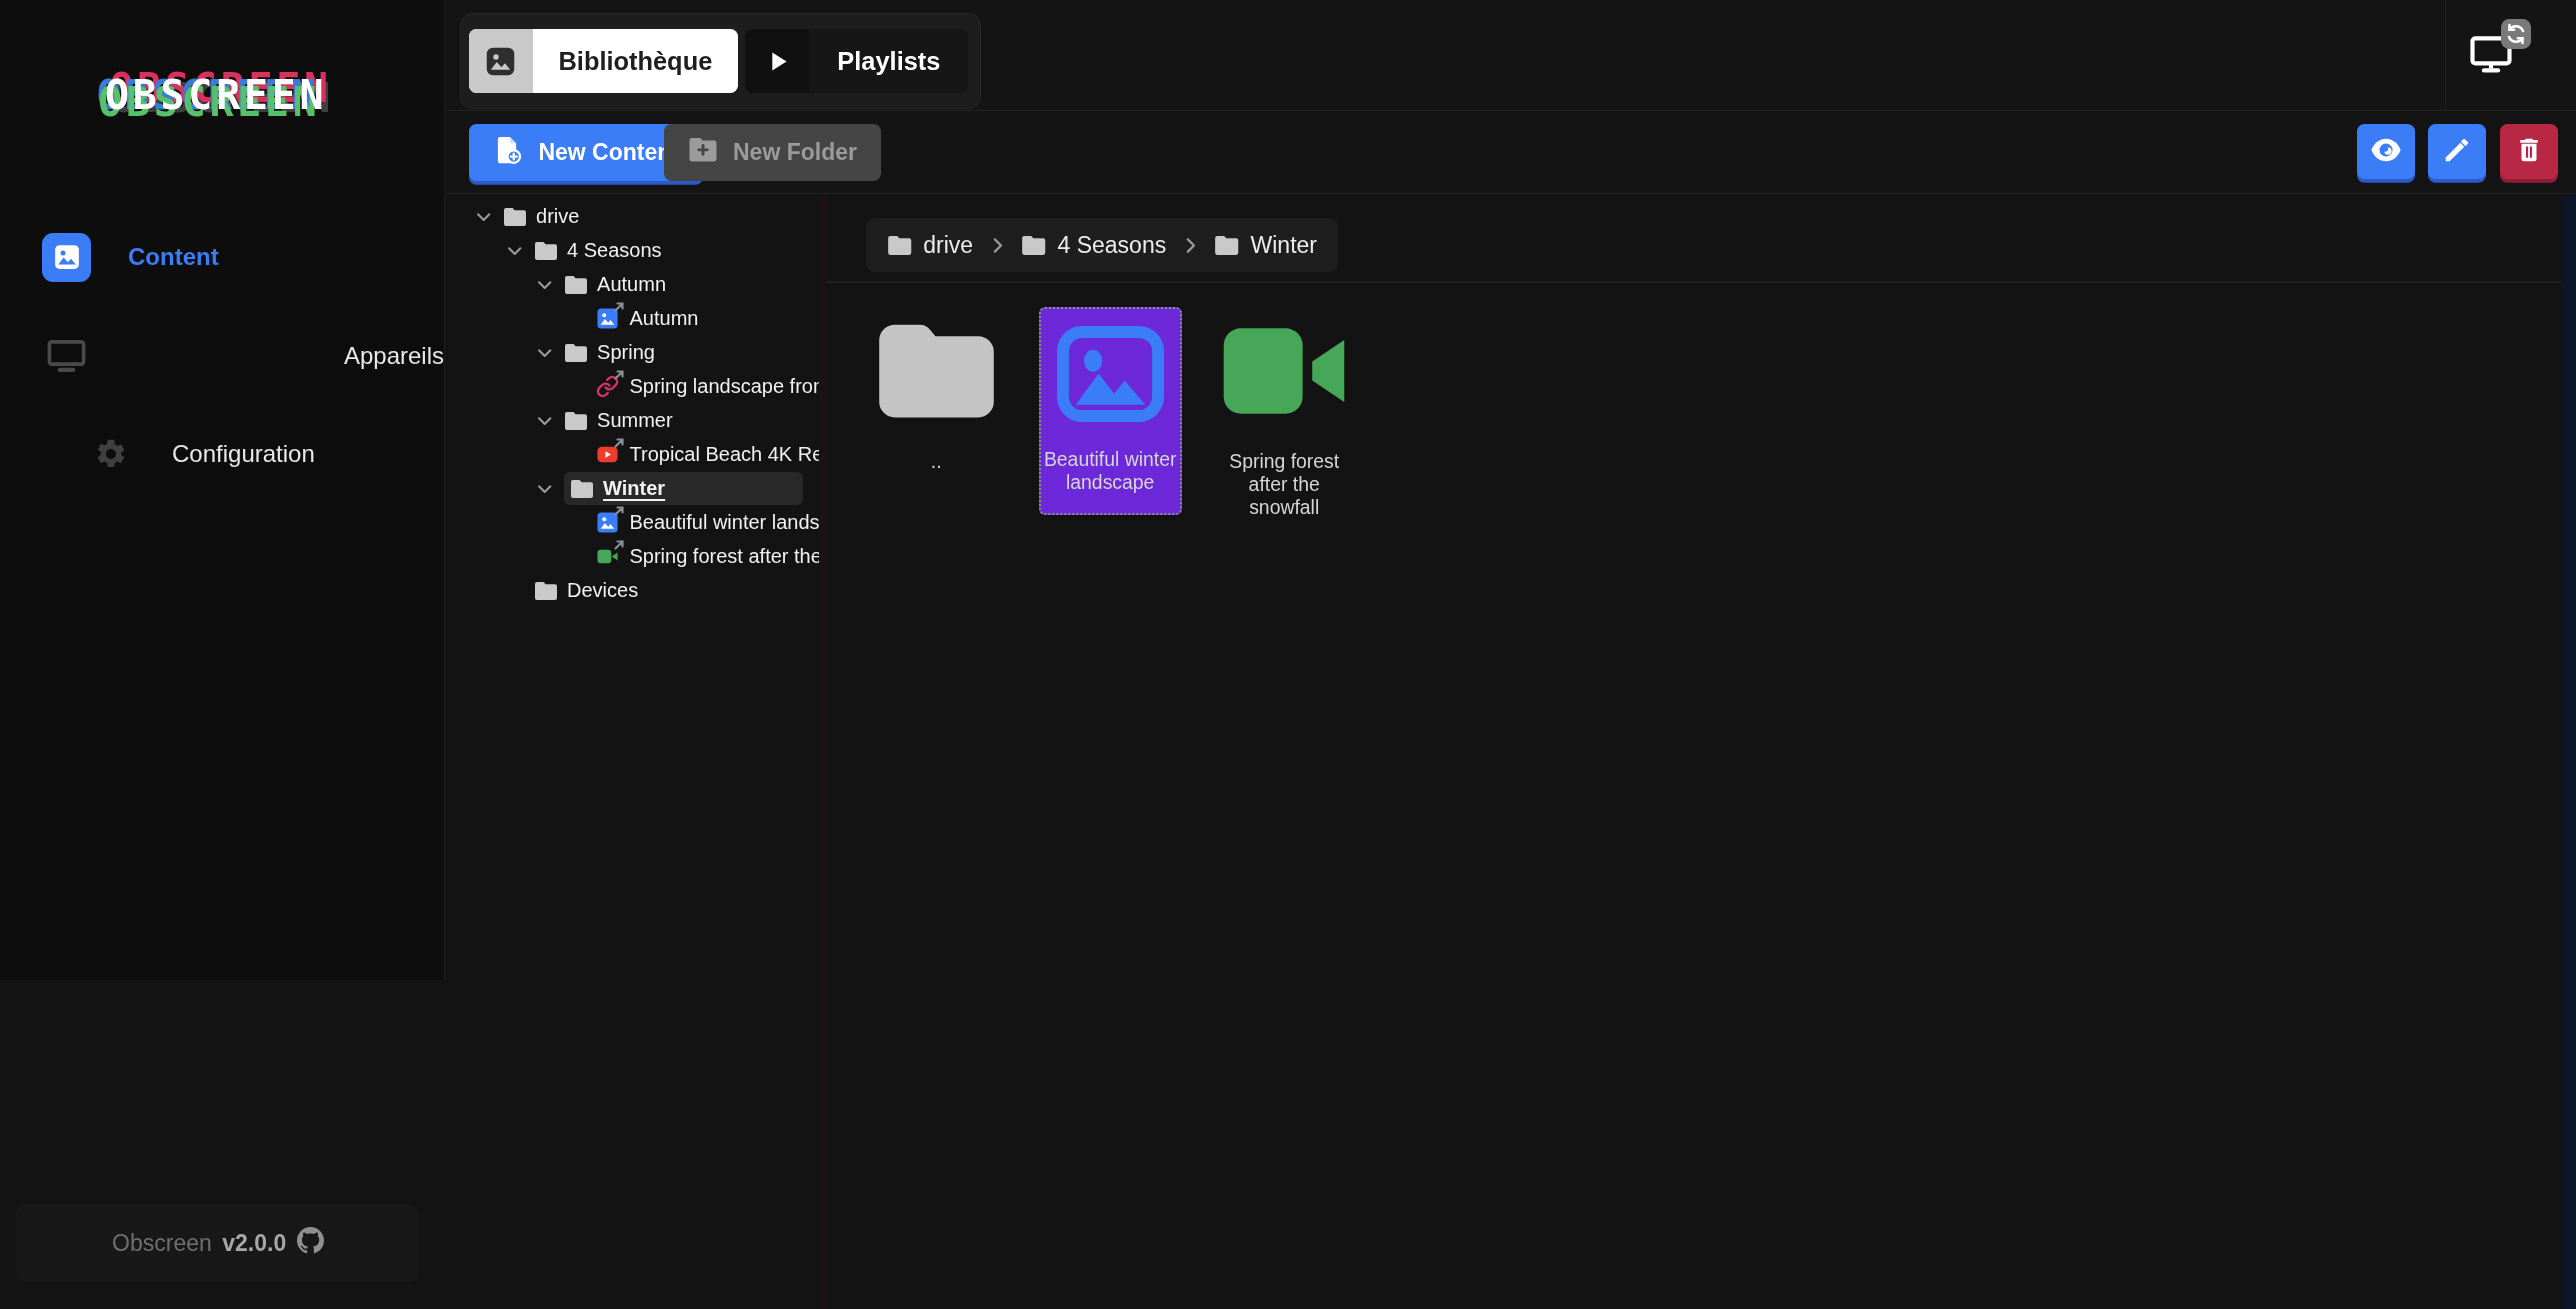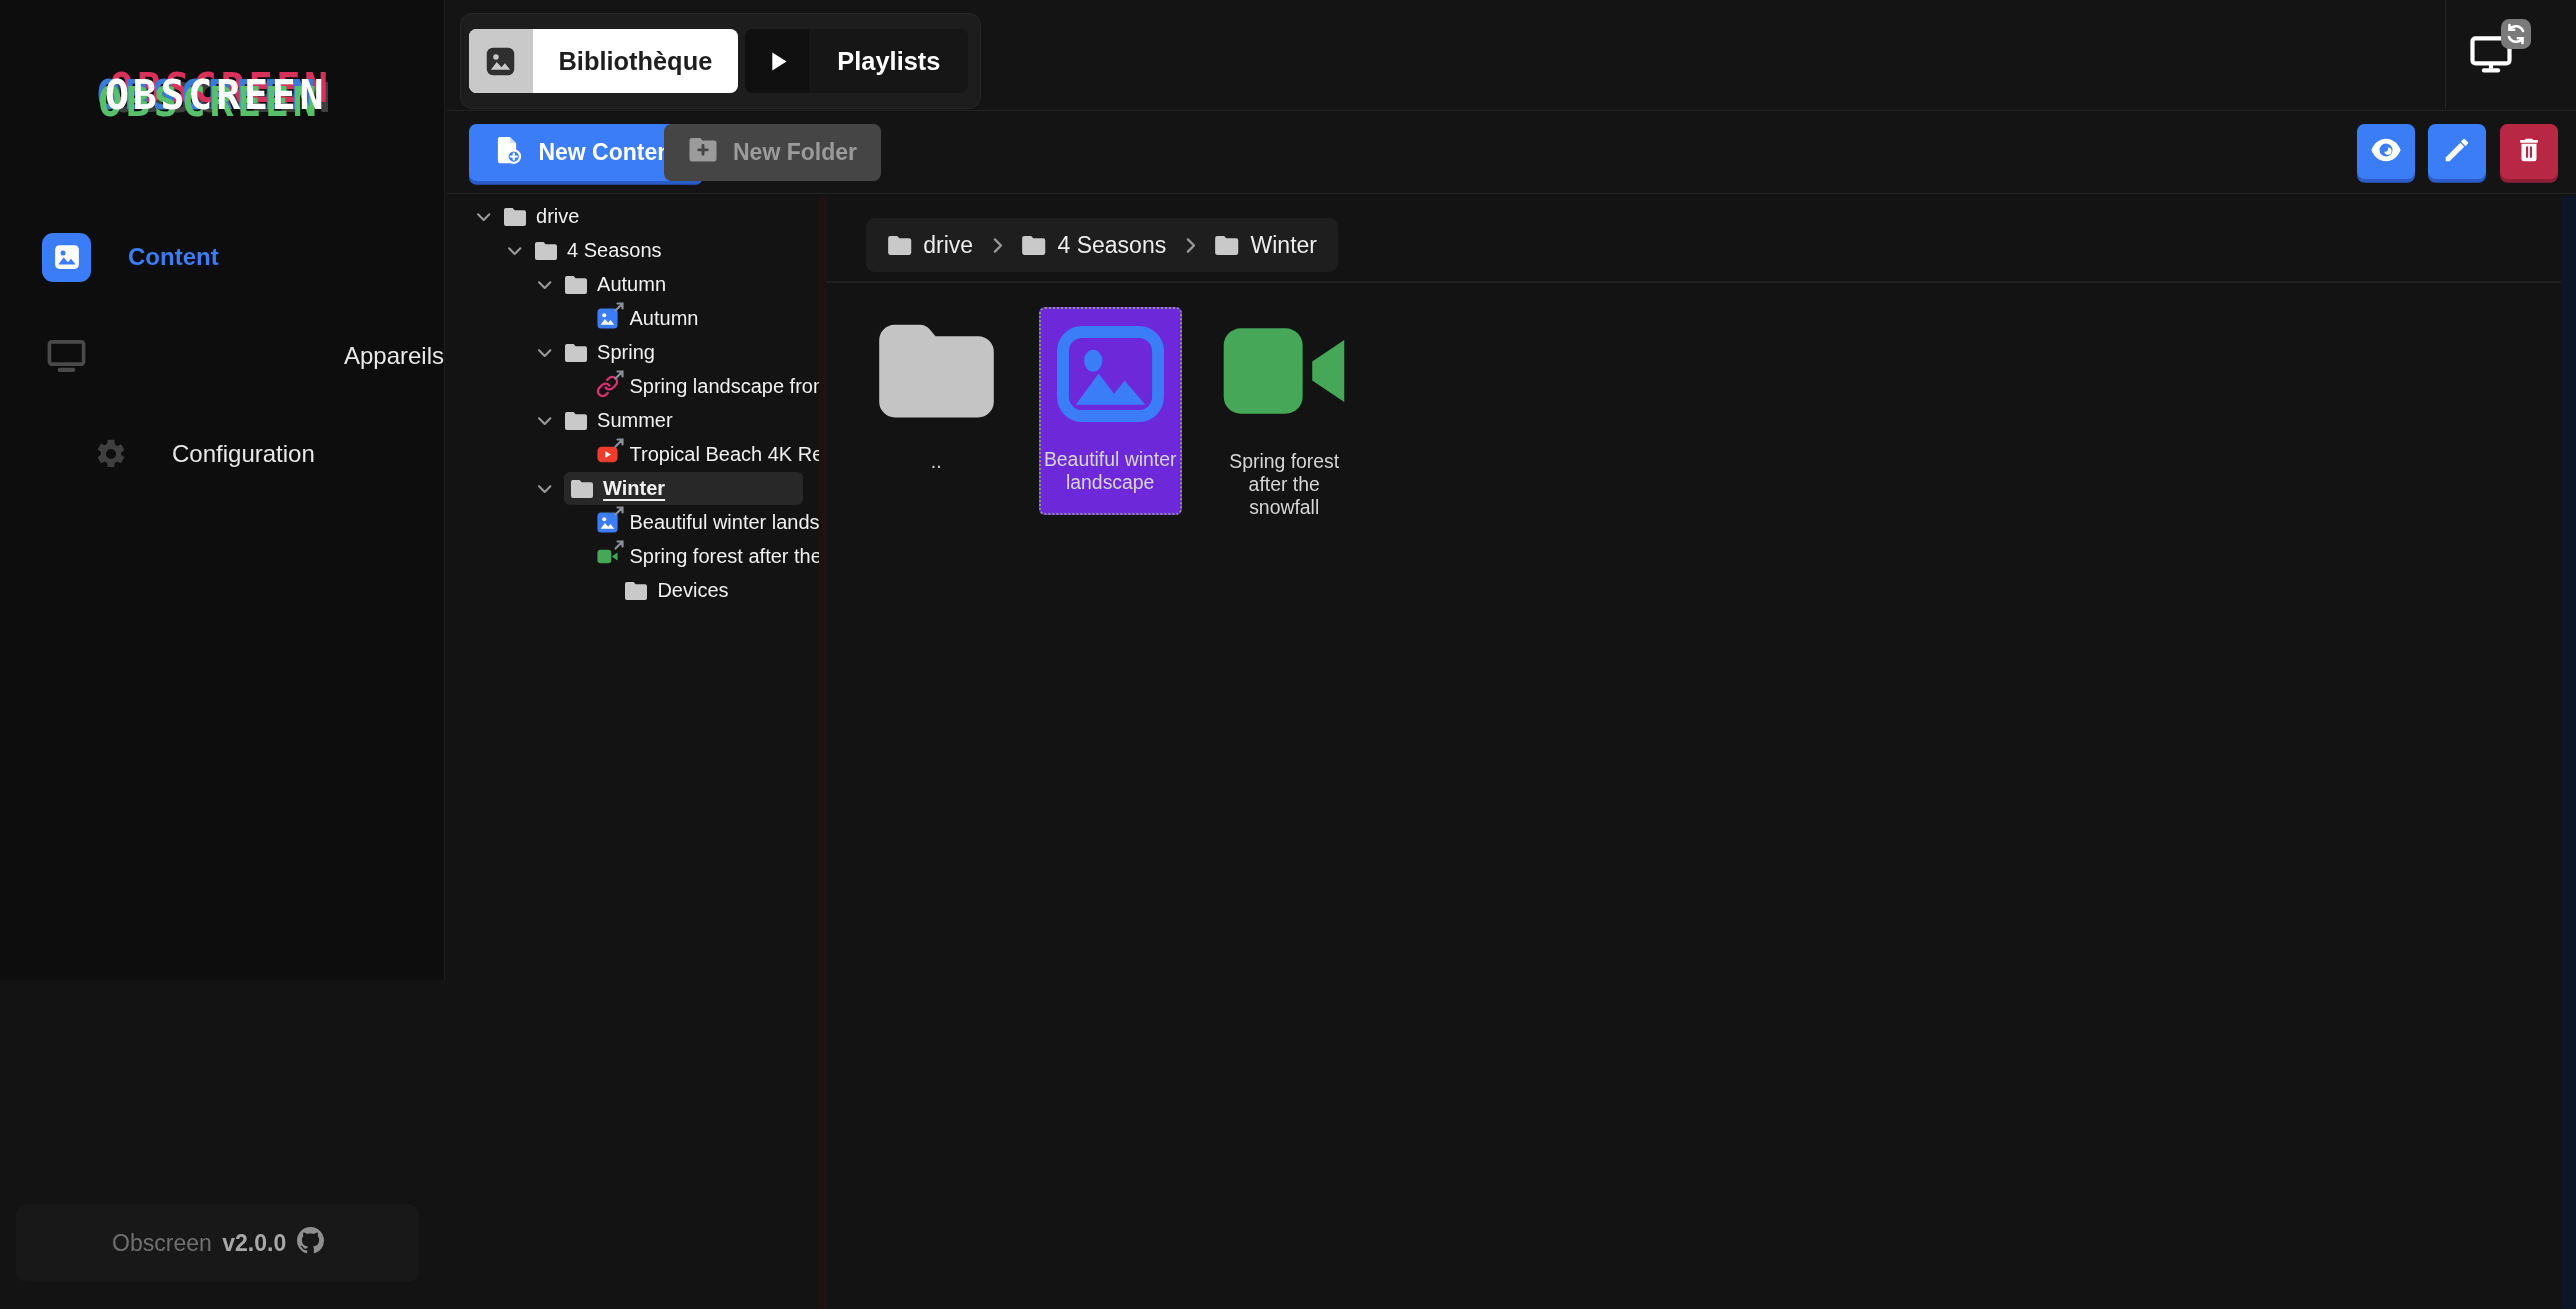--- a/index.html
+++ b/index.html
@@ -48,21 +48,21 @@
   
   .main { position:absolute; left:447px; top:196px; width:2129px; height:1114px; display:flex; background:#131313; }
   .tree { width:372px; flex:none; overflow:hidden; padding-top:3.7px; }
   .gutter { width:6.7px; flex:none; background:#1e1114; cursor:col-resize; }
   .content { flex:1; position:relative; }
   .scroll-strip { position:absolute; right:0; top:196px; width:15px; height:1114px; background:#0c1626; }
 
   
   .tree-row { display:flex; align-items:center; height:34px; font-size:20px; color:#f1f1f1; white-space:nowrap; cursor:pointer; }
   .ind-0 { padding-left:27px; } .ind-1 { padding-left:58px; } .ind-2 { padding-left:88px; }
-  .ind-item { padding-left:149px; } .ind-dev { padding-left:87px;justify-content:center; }
+  .ind-item { padding-left:149px; } .ind-dev { padding-left:87px; }
   .tree-chevron { width:19.4px; height:19.4px; margin-right:9.7px; flex:none; }
   .tree-folder-icon { width:24px; height:20px; margin-right:9px; flex:none; }
   .item-icon { width:23px; height:23px; margin-right:10.5px; position:relative; flex:none; }
   .item-icon svg.main-glyph { width:100%; height:100%; display:block; }
   .badge-arrow { position:absolute; right:-6px; top:-6px; width:12px; height:12px; }
   .row-pill { display:flex; align-items:center; background:#282828; border-radius:6px; height:33px; padding:0 10.5px 0 6px; width:239px; }
   .winter-label { font-weight:bold; text-decoration:underline; text-decoration-thickness:2.2px; text-underline-offset:3.7px; }
 
   
   .breadcrumb { position:absolute; left:40px; top:22.4px; height:54px; background:#1e1e1e; border-radius:9px; display:flex; align-items:center; padding:0 21px; gap:13.4px; font-size:23px; color:#ececec; }

